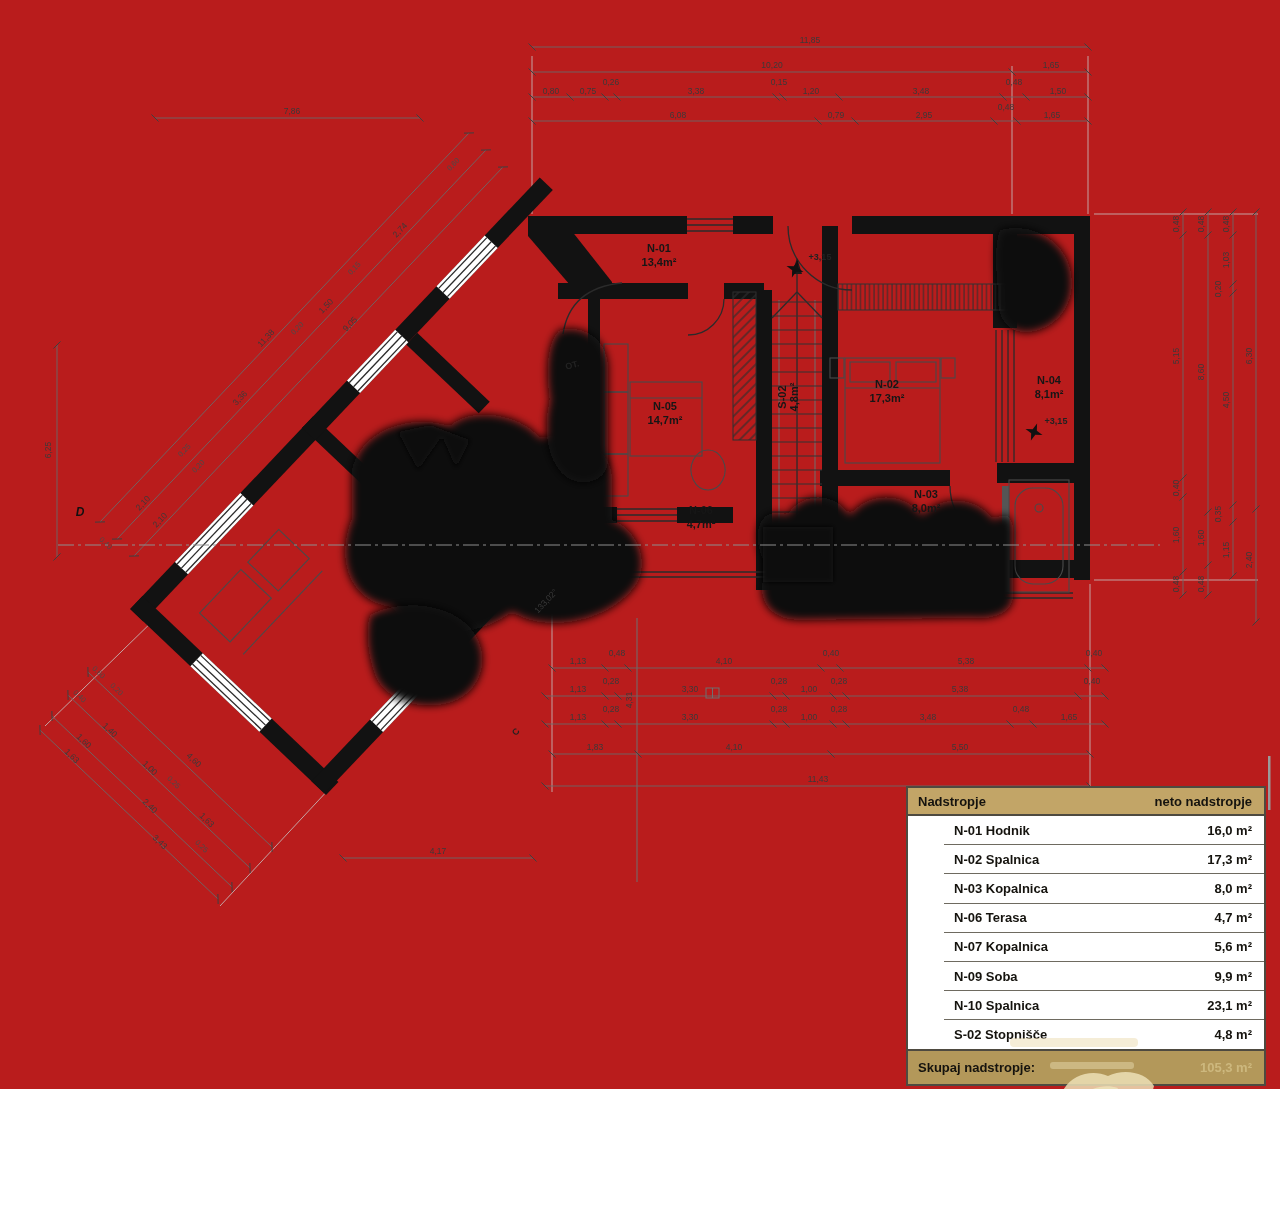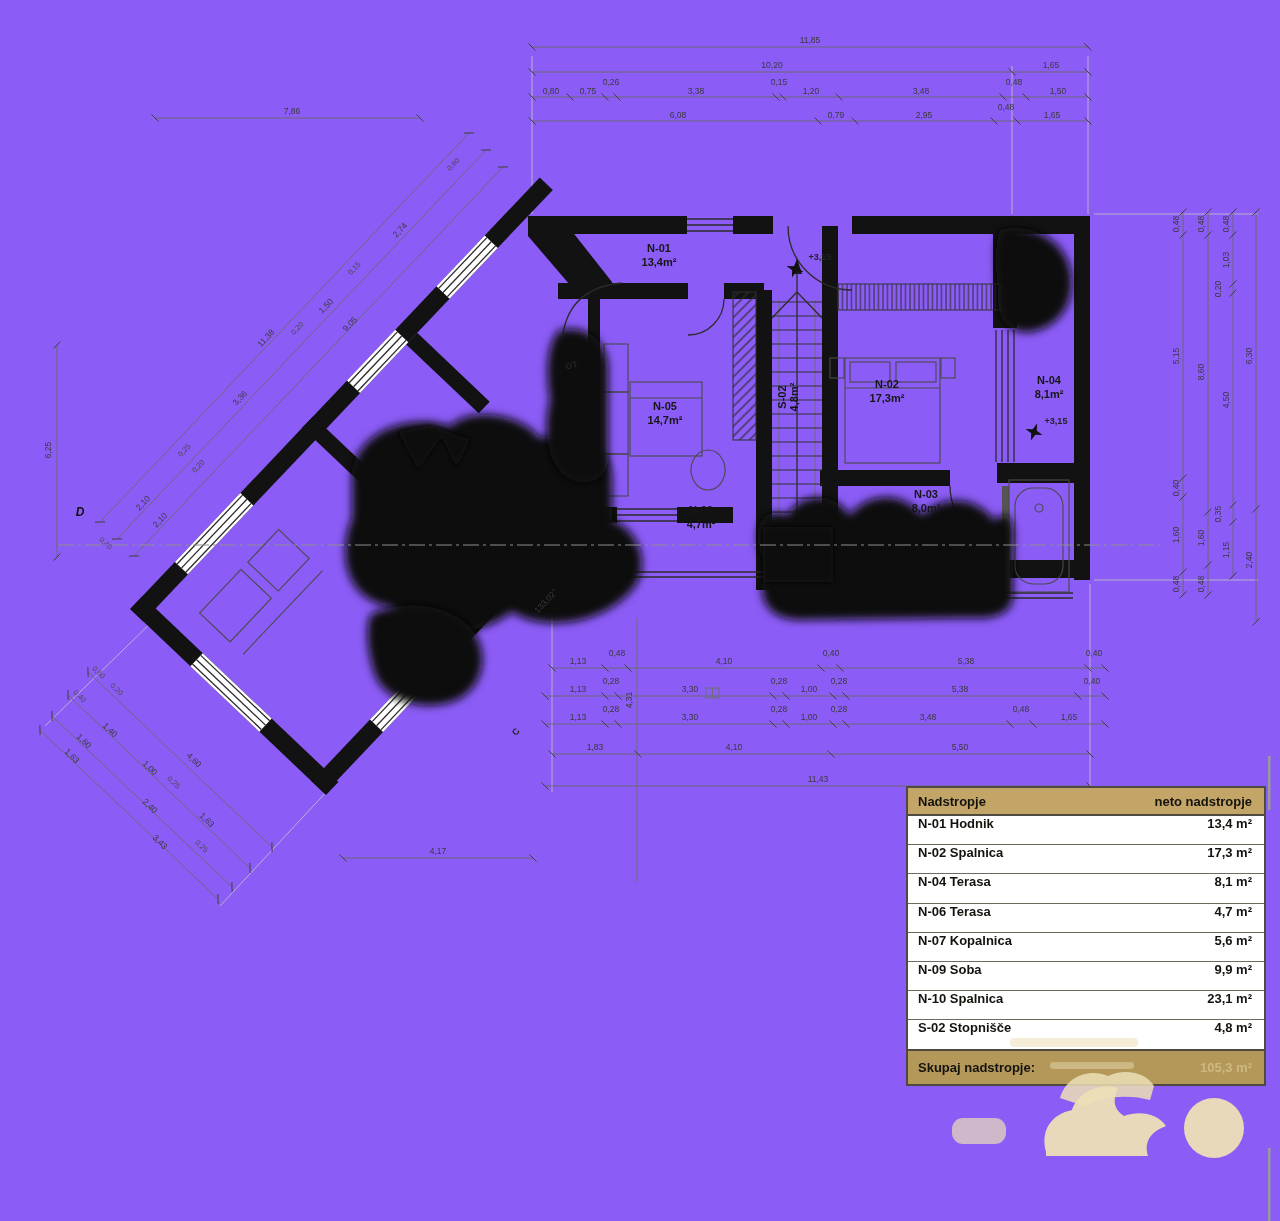--- a/index.html
+++ b/index.html
@@ -1,16 +1,16 @@
 <!DOCTYPE html>
 <html><head>
 <meta charset="utf-8">
 <style>
   html,body{margin:0;padding:0;background:#ffffff;}
-  .stage{position:relative;width:1280px;height:1221px;background:#8b5cf6;overflow:hidden;
+  .stage{position:relative;width:1280px;height:1089px;background:#b91c1c;overflow:hidden;
          font-family:"Liberation Sans",sans-serif;}
   svg text{font-family:"Liberation Sans",sans-serif;fill:#3a3a3a;font-size:8.5px;text-anchor:middle;}
   svg text.rm{font-size:11px;font-weight:700;fill:#161616;}
   svg text.lvl{font-size:9px;font-weight:600;fill:#222;}
   svg text.mk{font-size:12px;font-weight:700;font-style:italic;fill:#111;}
   svg text.sm{font-size:7.5px;fill:#4a4a4a;}
   .wall{fill:#121212;}
   .thin{stroke:#2b2b2b;stroke-width:1.3;fill:none;}
   .lite{stroke:#6f6f6f;stroke-width:1;fill:none;}
   .furn{stroke:#4a4a4a;stroke-width:1.1;fill:none;}
@@ -18,22 +18,22 @@
   .tick{stroke:#3f3f3f;stroke-width:1;}
   .ext{stroke:#c7c7c7;stroke-width:0.8;}
   .blob{fill:#0c0c0c;}
   
   .areaTable{position:absolute;left:906px;top:786px;width:356px;border:2px solid #4e4a40;
              background:#fff;font-size:13px;color:#15130e;}
   .tHead,.tFoot{display:flex;justify-content:space-between;align-items:center;
                 padding:0 12px 0 10px;font-weight:700;}
   .tHead{height:26px;background:#c2a567;border-bottom:2px solid #4e4a40;}
   .tFoot{height:33px;background:#b3985a;border-top:2px solid #4e4a40;position:relative;}
-  .tRow{display:flex;justify-content:space-between;height:28.2px;
-        padding:0 12px 0 10px;border-bottom:1.4px solid #6e6a60;font-weight:600;background:#fff;}
+  .tRow{display:flex;justify-content:space-between;align-items:center;height:28.2px;
+        padding:0 12px 0 10px;border-bottom:1.4px solid #6e6a60;font-weight:600;background:#fff;margin-left:36px;}
   .tRow:last-of-type{border-bottom:none;}
   .tFoot .val{color:#cdb87e;}
   .wm{position:absolute;pointer-events:none;}
 </style>
 </head>
 <body>
 
 <div class="stage">
 <svg id="plan" width="1280" height="1221" viewBox="0 0 1280 1221">
   <defs>
@@ -494,29 +494,29 @@
 
 
 <div class="areaTable">
   <div class="tHead">
     <span>Nadstropje</span>
     <span>neto nadstropje</span>
   </div>
   <div id="tBody">
         <div class="tRow">
           <span>N-01 Hodnik</span>
-          <span>13,4 m²</span>
+          <span>16,0 m²</span>
         </div>
         <div class="tRow">
           <span>N-02 Spalnica</span>
           <span>17,3 m²</span>
         </div>
         <div class="tRow">
-          <span>N-04 Terasa</span>
-          <span>8,1 m²</span>
+          <span>N-03 Kopalnica</span>
+          <span>8,0 m²</span>
         </div>
         <div class="tRow">
           <span>N-06 Terasa</span>
           <span>4,7 m²</span>
         </div>
         <div class="tRow">
           <span>N-07 Kopalnica</span>
           <span>5,6 m²</span>
         </div>
         <div class="tRow">

